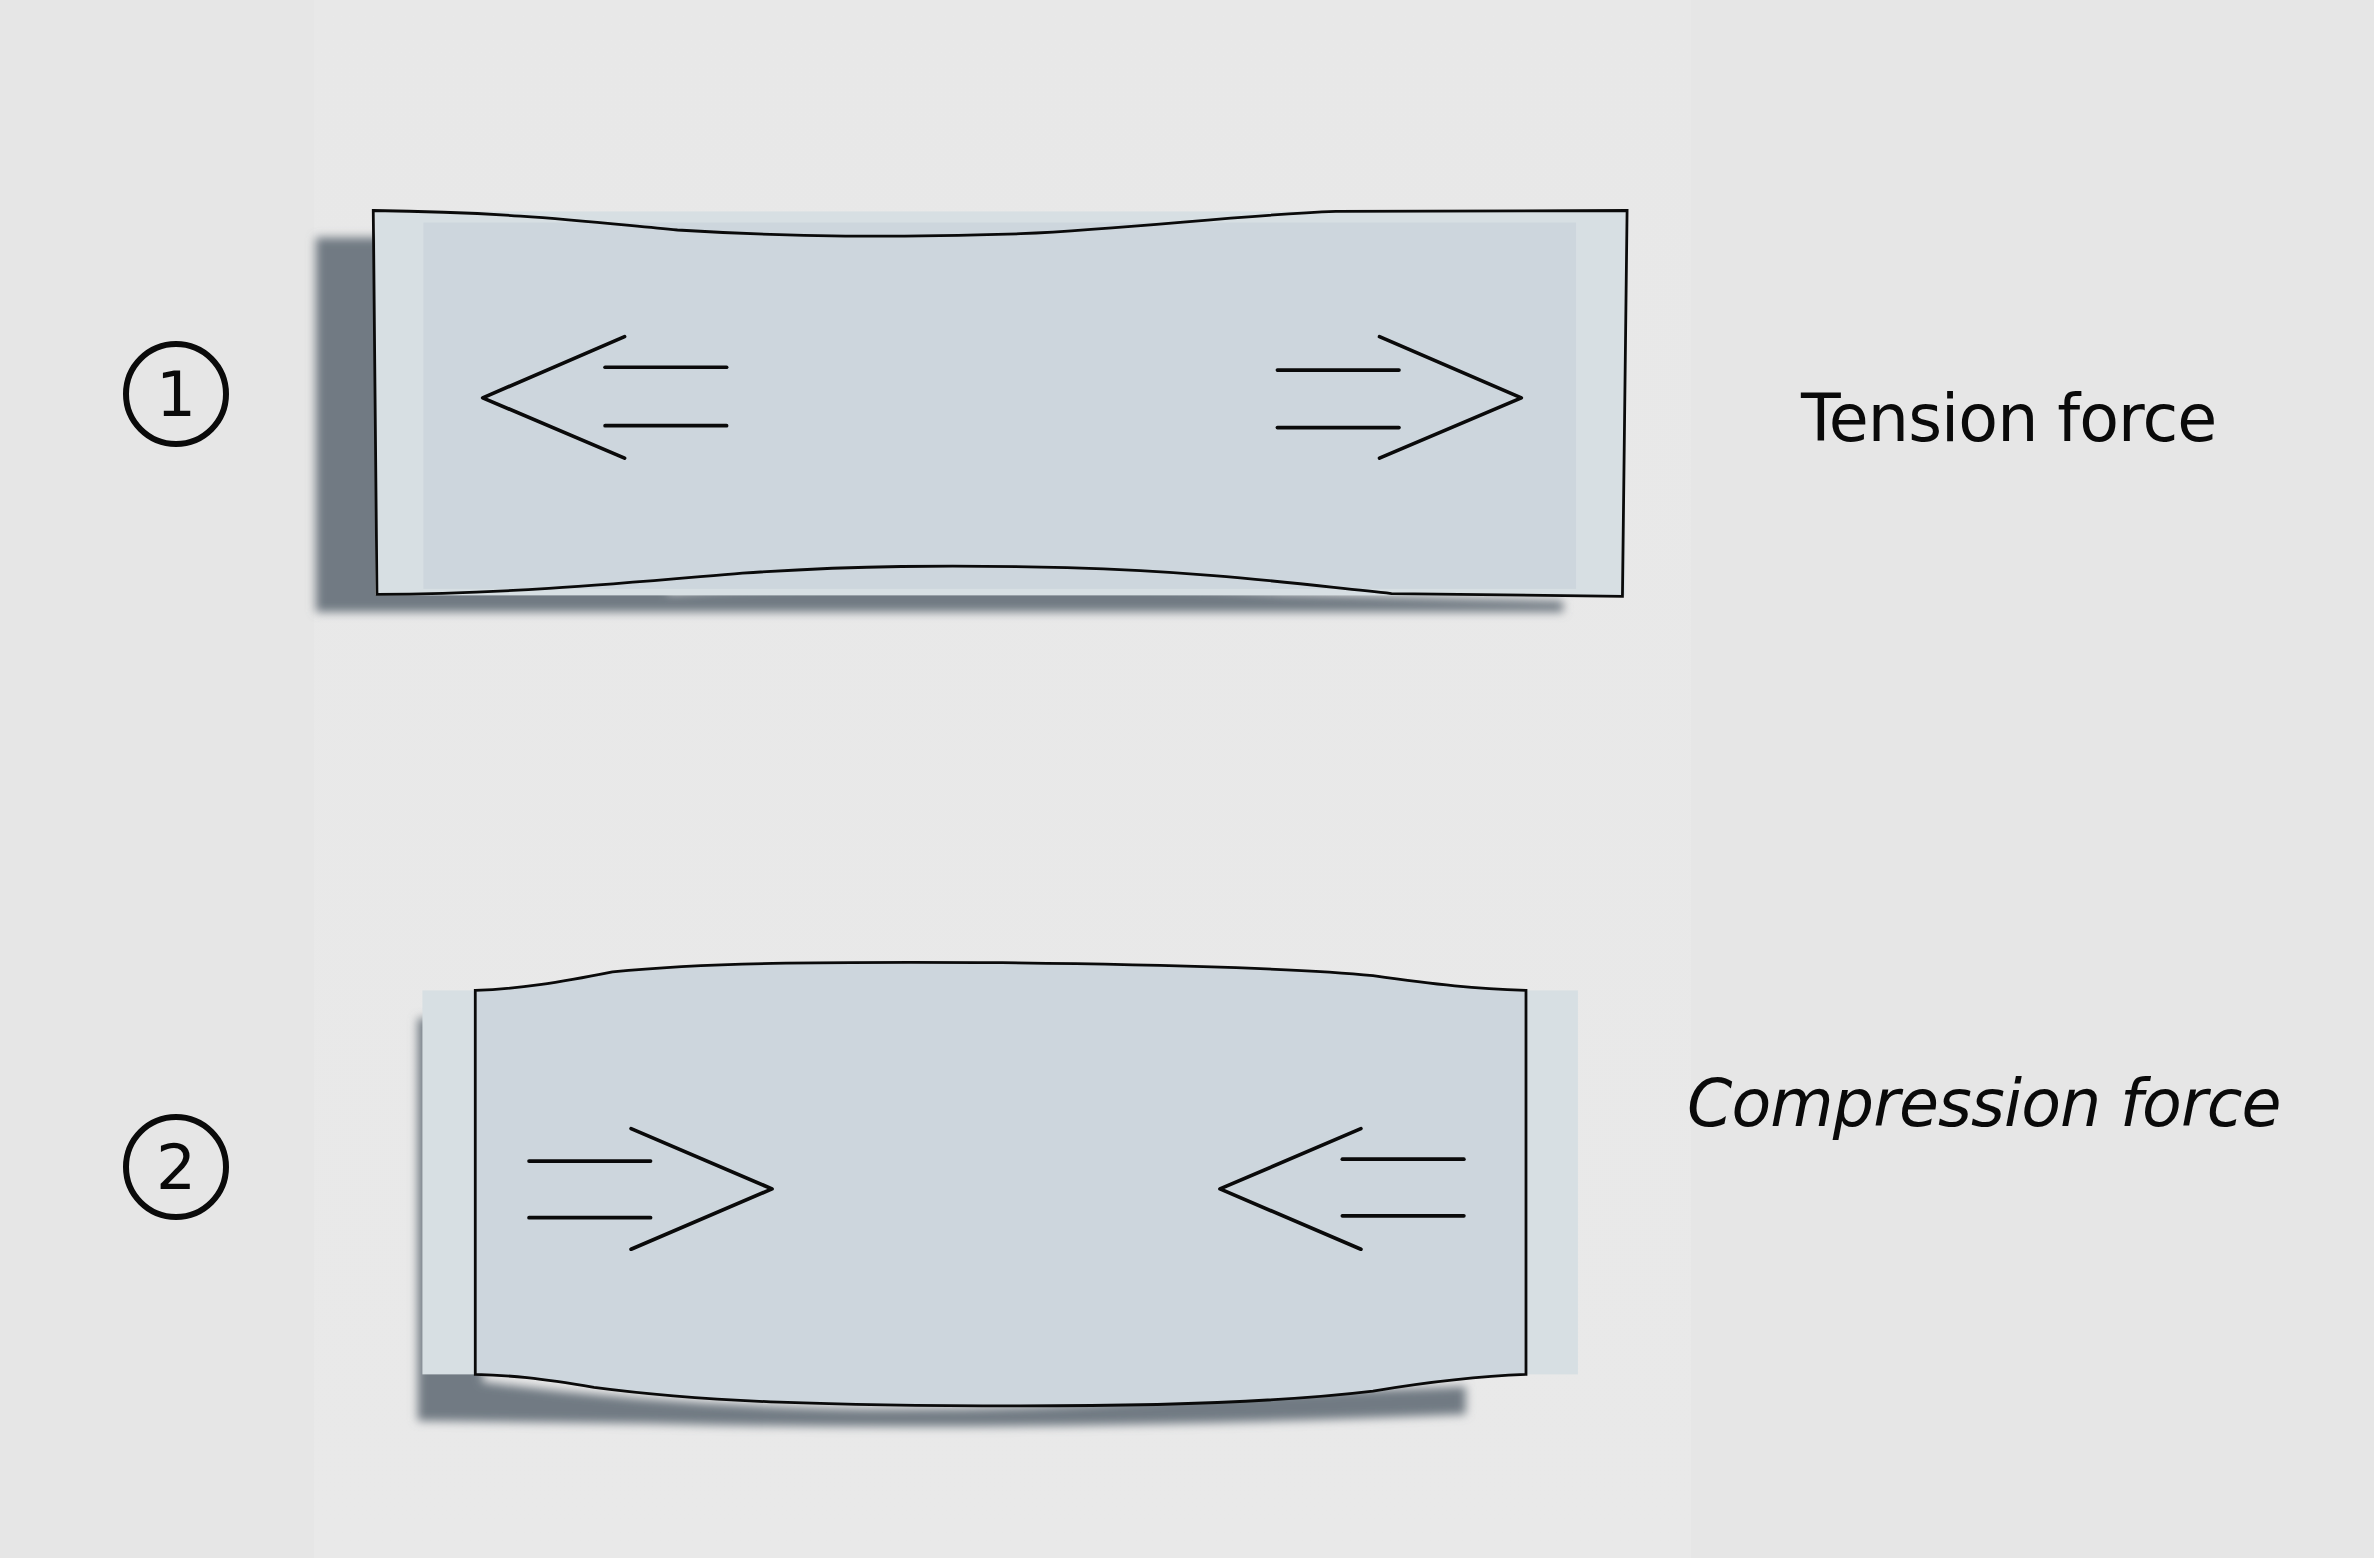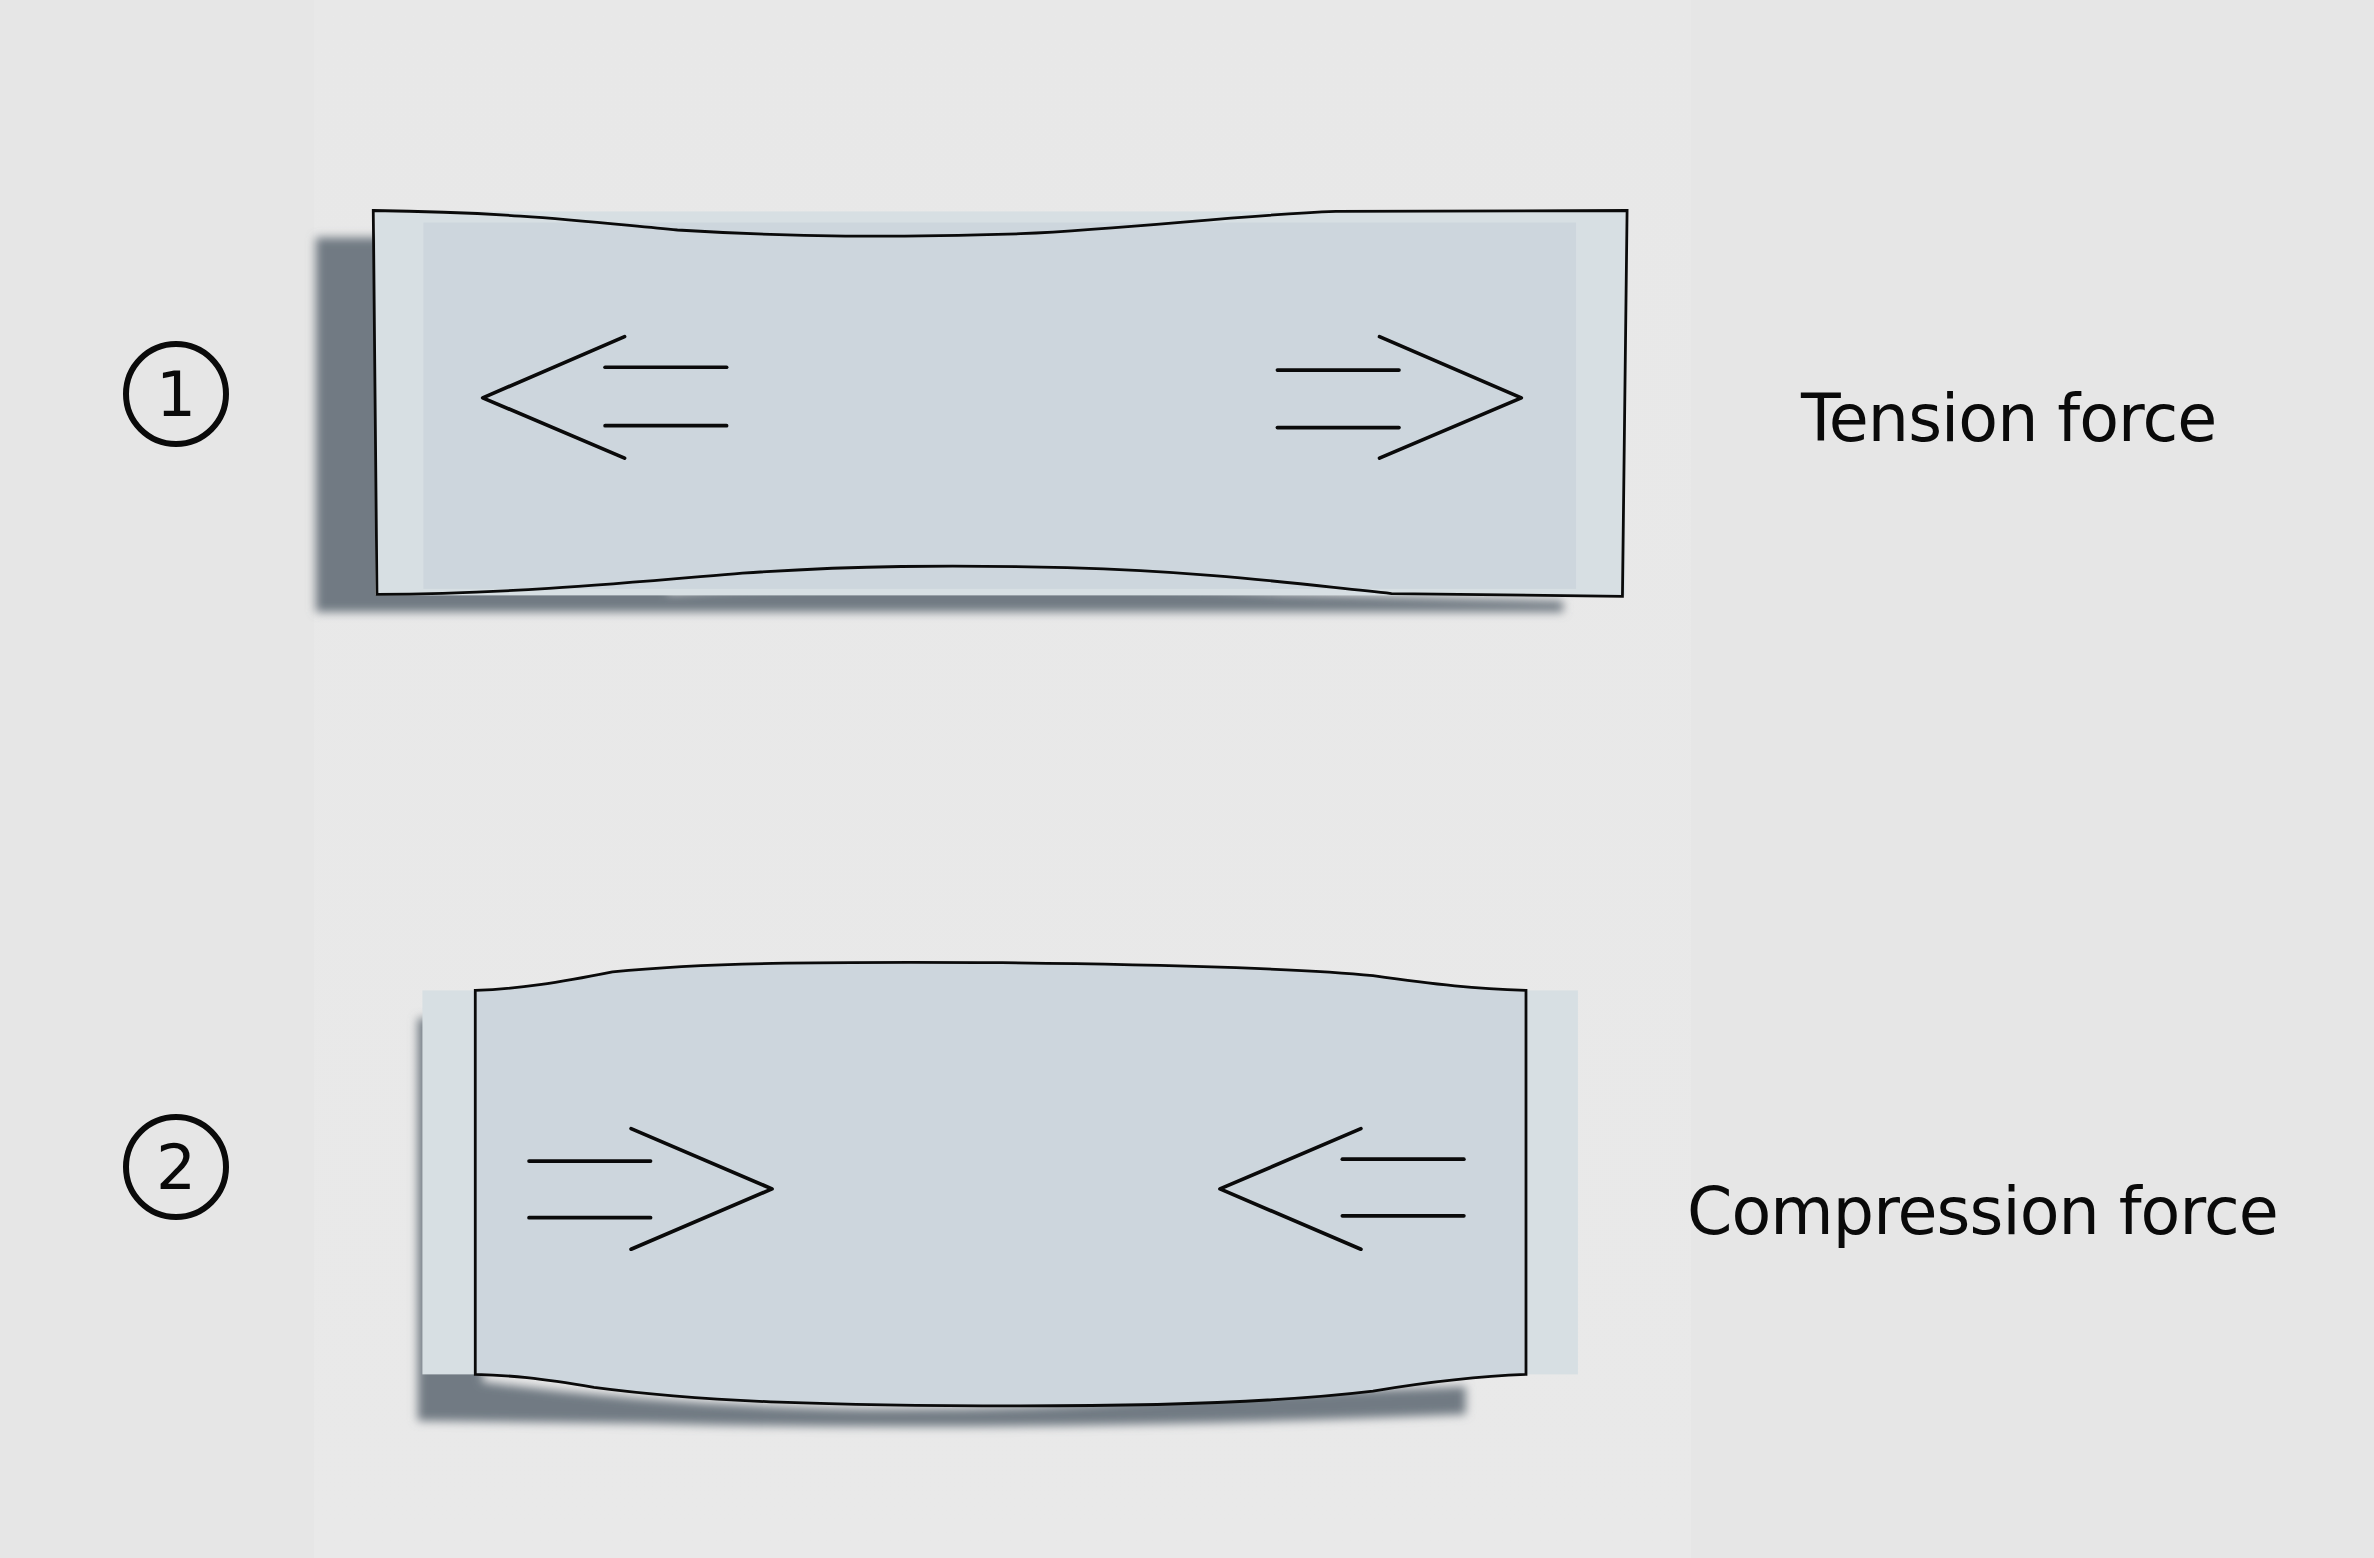--- a/index.html
+++ b/index.html
@@ -113,15 +113,15 @@
   </svg>
 
   <div class="num" style="left:123px; top:341px;">
     <span>1</span>
   </div>
   <div class="num" style="left:123px; top:1114px;">
     <span>2</span>
   </div>
 
   <div class="label" style="left:1801px; top:354px;margin-top:32px;">Tension force</div>
-  <div class="label" style="left:1687px; top:1179px;">Compression force</div>
+  <div class="label" style="left:1687px; top:1071px;font-style:italic;">Compression force</div>
 </div>
 
 
 </body></html>

